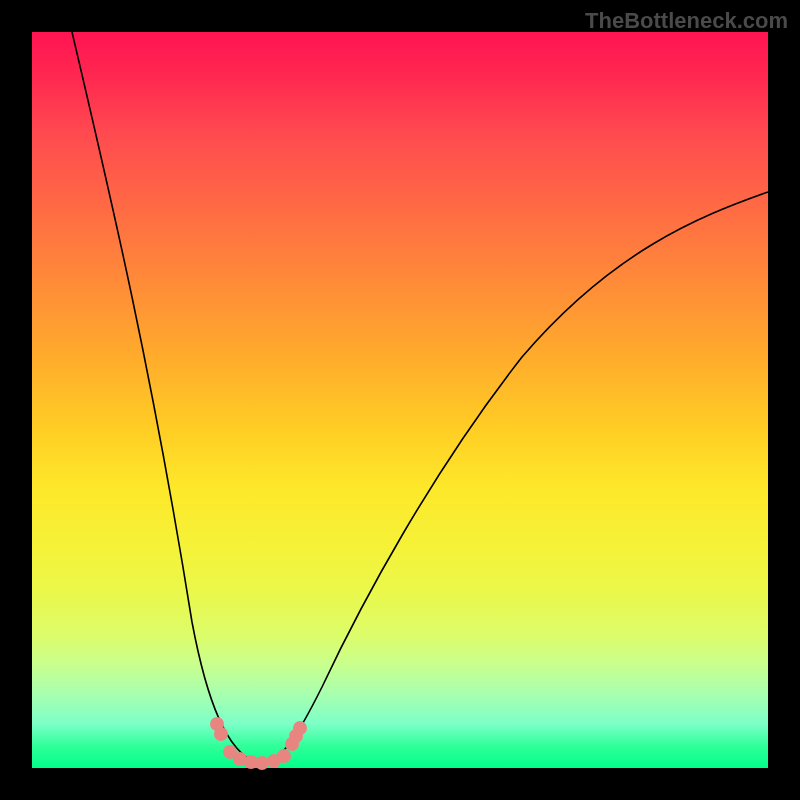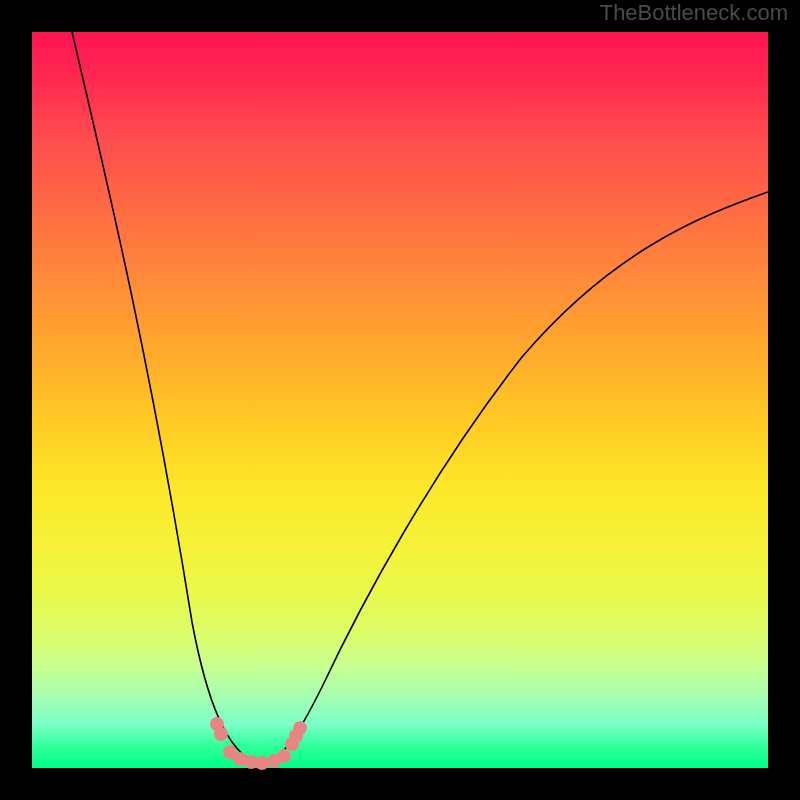--- a/index.html
+++ b/index.html
@@ -1,17 +1,17 @@
 <!DOCTYPE html>
 <html><head>
 <meta charset="utf-8">
 <style>
   * { margin: 0; padding: 0; box-sizing: border-box; }
   body { width: 800px; height: 800px; background: #000; position: relative; font-family: Arial, sans-serif; }
-  .watermark { position: absolute; top: 0; right: 12px; color: #4a4a4a; font-size: 22px; font-weight: 400; z-index: 10; }
+  .watermark { position: absolute; top: 8px; right: 12px; color: #4a4a4a; font-size: 22px; font-weight: 700; z-index: 10; }
   .plot-area { position: absolute; top: 32px; left: 32px; width: 736px; height: 736px; }
   .gradient-bg { position: absolute; inset: 0; background: linear-gradient(to bottom,
       #ff1452 0%,
       #ff2850 6%,
       #ff4b4f 14%,
       #ff6b44 24%,
       #ff8b38 34%,
       #ffab2c 44%,
       #ffce24 54%,
       #fde82a 62%,

